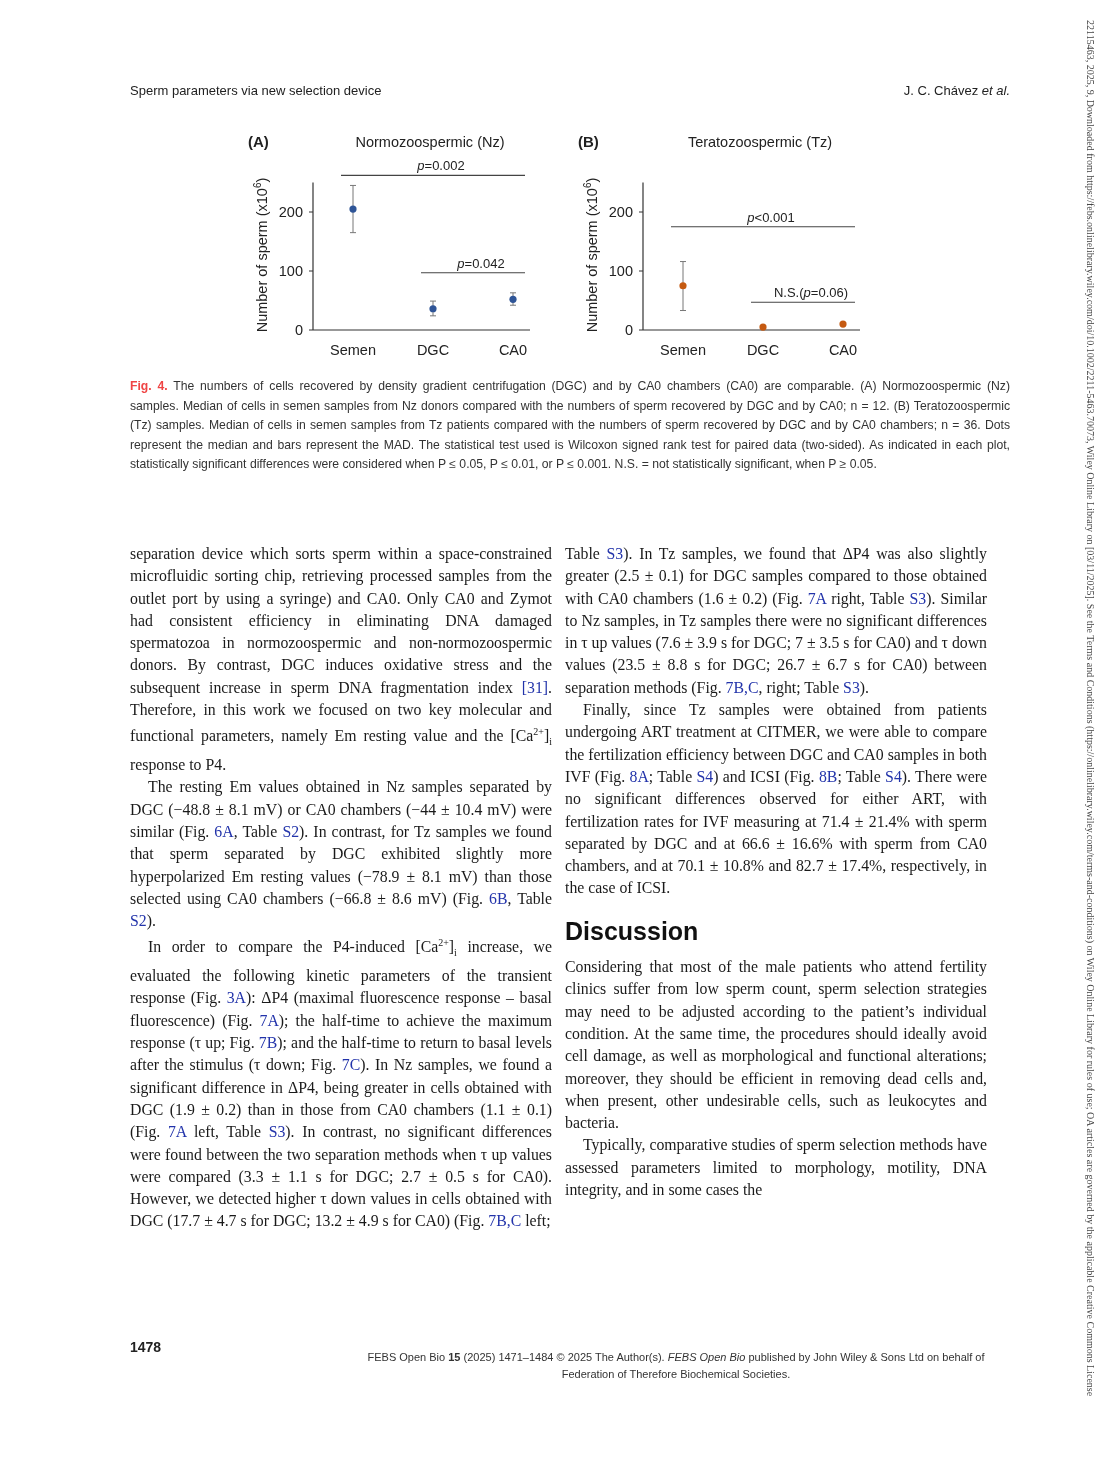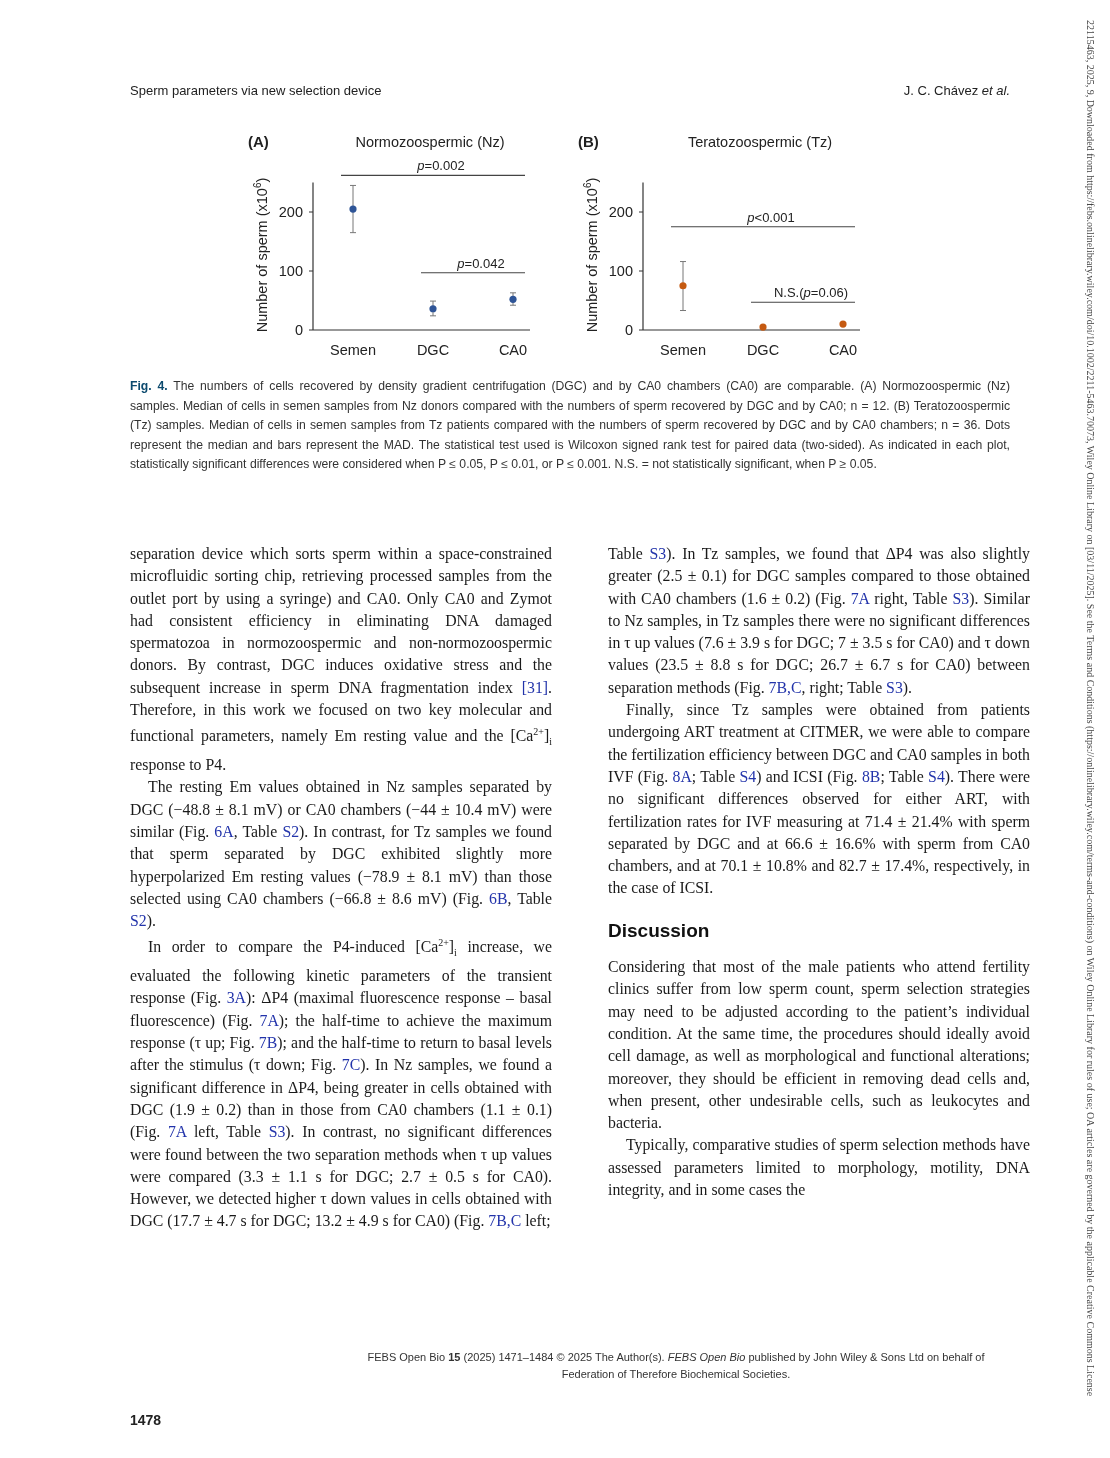--- a/index.html
+++ b/index.html
@@ -10,31 +10,31 @@
   .running-head { position: absolute; top: 76px; font-size: 13px; color: #222; margin-top: 7px; }
   .rh-left { left: 130px; }
   .rh-right { right: 100px; }
   .rh-right i { font-style: italic; }
 
   .figure { position: absolute; left: 240px; top: 125px; width: 640px; height: 245px; }
   .figure svg { width: 640px; height: 245px; display: block; }
   .figure text { font-family: "Liberation Sans", sans-serif; fill: #222; }
 
   .caption { position: absolute; left: 130px; top: 377px; width: 880px; font-size: 12.2px; line-height: 19.6px; color: #333; text-align: justify; }
-  .caption b { font-weight: bold; color: #0c4a6e; }
+  .caption b { font-weight: bold; color: #ef4444; }
 
   .col { position: absolute; top: 527px; width: 422px; font-size: 15.8px; line-height: 22.3px; text-align: justify; color: #1a1a1a; margin-top: 16px; }
   .col-left { left: 130px; }
-  .col-right { left: 608px; }
+  .col-right { left: 565px; }
   .col p { margin: 0; text-indent: 0; }
   .col p.indent { text-indent: 18px; }
   .link { color: #2233aa; }
-  .discussion-heading { font-family: "Liberation Sans", sans-serif; font-weight: bold; font-size: 19px; margin: 20px 0 14px 0; color: #111; }
+  .discussion-heading { font-family: "Liberation Sans", sans-serif; font-weight: bold; font-size: 25px; margin: 20px 0 14px 0; color: #111; }
 
-  .footer-page { position: absolute; left: 130px; top: 1412px; font-size: 14px; font-weight: bold; color: #222; }
+  .footer-page { position: absolute; left: 130px; top: 1339px; font-size: 14px; font-weight: bold; color: #222; }
   .footer-text { position: absolute; right: 84px; top: 1349px; width: 700px; text-align: center; font-size: 11px; line-height: 17px; color: #333; }
 
   .side-strip { position: absolute; left: 1082px; top: 20px; width: 18px; height: 1420px; }
   .side-strip span { position: absolute; left: 0; top: 0; transform-origin: 0 0; transform: translate(14px, 0) rotate(90deg); white-space: nowrap; font-size: 10px; color: #444; width: 1420px; }
 </style>
 </head>
 <body>
 
 <div class="running-head rh-left sans">Sperm parameters via new selection device</div>
 <div class="running-head rh-right sans"><span>J. C. Chávez</span> <i>et al.</i></div>

